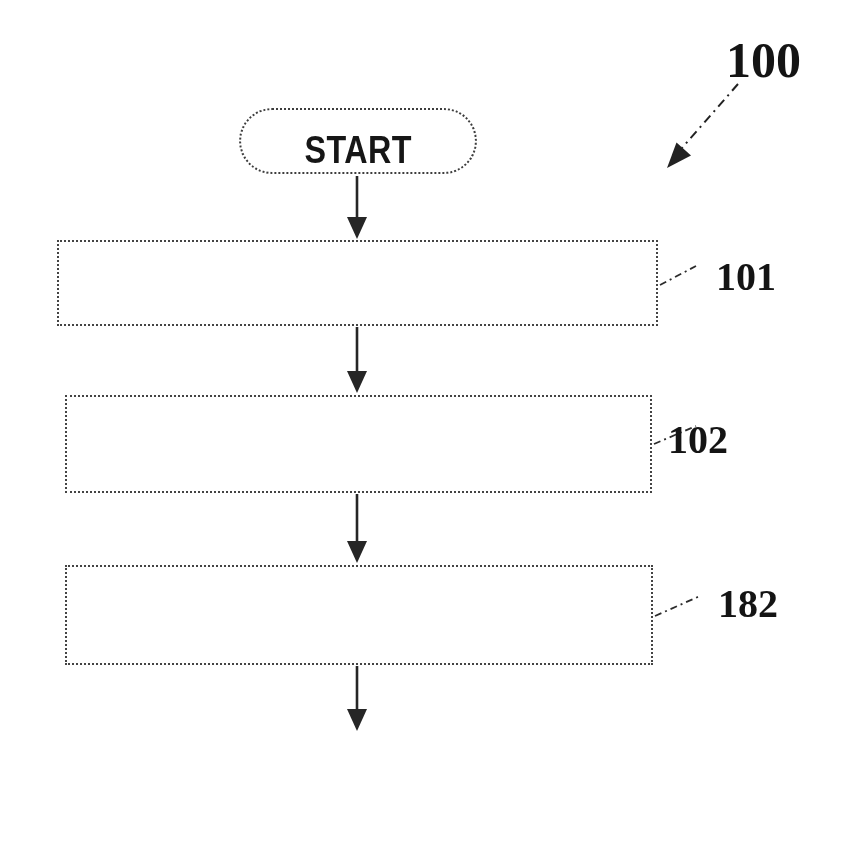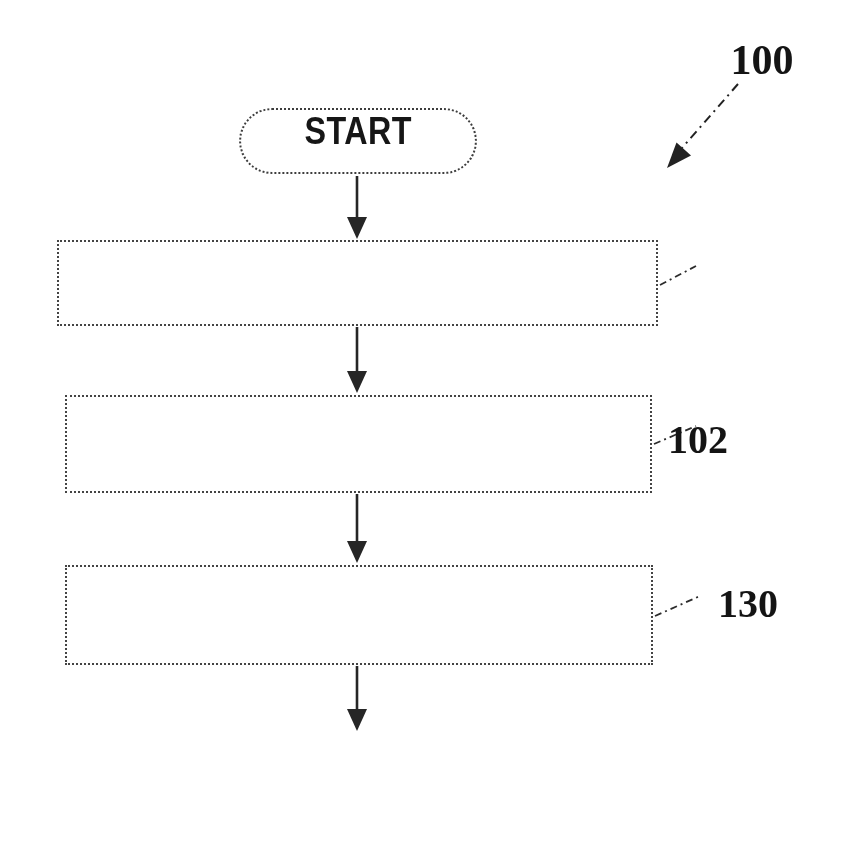--- a/index.html
+++ b/index.html
@@ -21,21 +21,21 @@
     top: 0;
     width: 860px;
     height: 856px;
     pointer-events: none;
   }
   .terminal {
     position: absolute;
     border: 2px dotted #3d3d3d;
     background: #ffffff;
     display: flex;
-    align-items: flex-start;
+    align-items: flex-end;
     justify-content: center;
     box-sizing: border-box;
   }
   .terminal-start {
     left: 239px; top: 108px;
     width: 238px; height: 66px;
     border-radius: 33px;
   }
   .terminal-end {
     left: 234px; top: 733px;
@@ -73,21 +73,21 @@
   .ref-101 { left: 708px; top: 257px; }
   .ref-102 { left: 660px; top: 420px; }
   .ref-103 { left: 710px; top: 584px; }
   .fig-ref {
     position: absolute;
     left: 726px; top: 40px;
     width: 72px;
     text-align: center;
     font-family: "Liberation Serif", serif;
     font-weight: bold;
-    font-size: 42px;
+    font-size: 50px;
     line-height: 40px;
     color: #141414;
     white-space: nowrap;
   }
 </style>
 </head>
 <body>
 
 <div class="canvas">
 
@@ -126,17 +126,18 @@
   <div class="fig-ref">100</div>
 
   <div class="terminal terminal-start">
     <span class="terminal-text">START</span>
   </div>
 
   <div class="process process-101"></div>
   <div class="process process-102"></div>
   <div class="process process-103"></div>
 
+  <div class="ref-label ref-101">101</div>
   <div class="ref-label ref-102">102</div>
-  <div class="ref-label ref-103">130</div>
+  <div class="ref-label ref-103">182</div>
 
 
 </div>
 
 </body></html>

